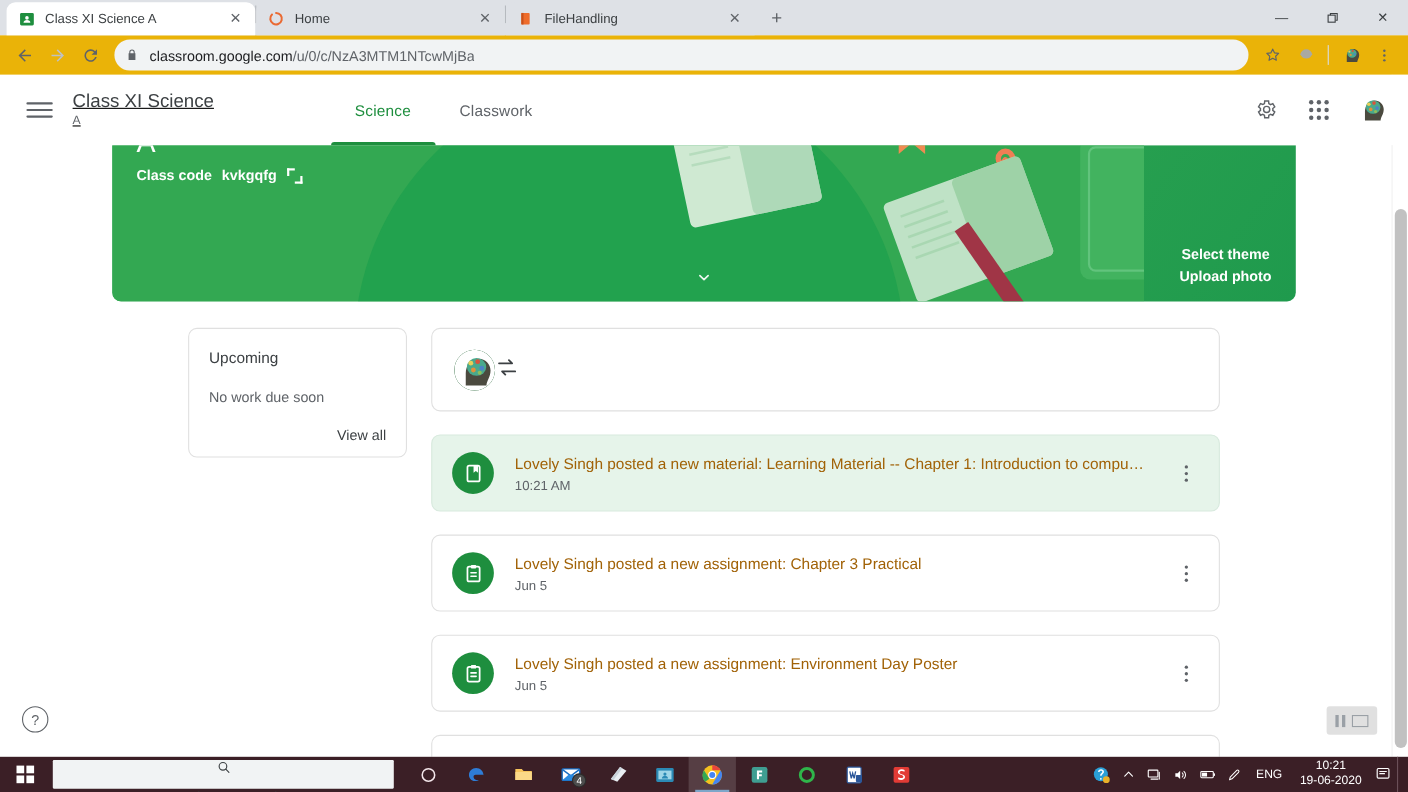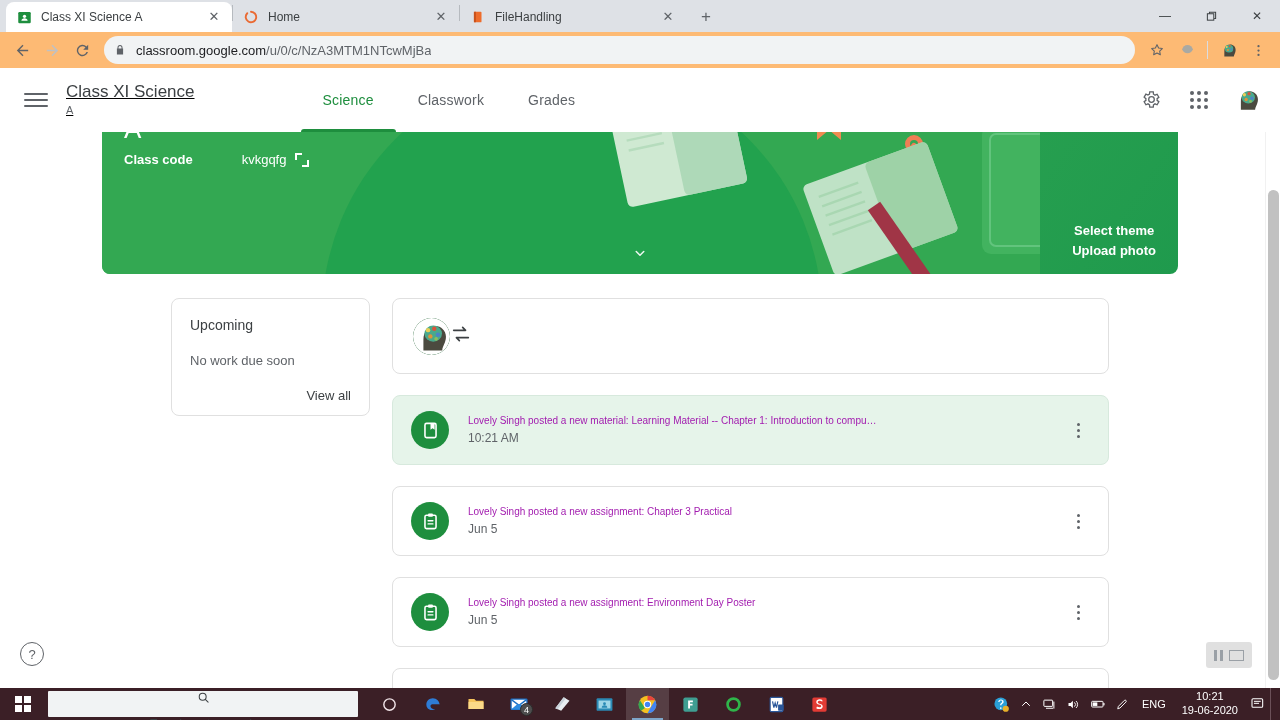--- a/index.html
+++ b/index.html
@@ -47,21 +47,21 @@
   }
   .wincontrols {
     position: absolute; right: 0; top: 0; height: 32px; display: flex;
   }
   .wincontrols div {
     width: 46px; height: 32px; display: flex; align-items: center;
     justify-content: center; color: #3c4043; font-size: 12px;
   }
 
   .toolbar {
-    height: 36px; background: #fdba74; display: flex; align-items: center;
+    height: 36px; background: #eab308; display: flex; align-items: center;
     padding: 0 8px; gap: 2px;
   }
   .tb-btn {
     width: 28px; height: 28px; display: flex; align-items: center;
     justify-content: center; color: #5f6368; border-radius: 50%;
     font-size: 15px; flex: 0 0 28px;
   }
   .tb-btn.disabled { color: #bdc1c6; }
   .omnibox {
     flex: 1; height: 28px; background: #f1f3f4; border-radius: 14px;
@@ -120,21 +120,21 @@
   .banner-art { position: absolute; inset: 0; overflow: hidden; }
   .banner-title {
     position: absolute; left: 22px; top: -2px; font-size: 26px; color: #fff;
     font-weight: 400;
   }
   .classcode {
     position: absolute; left: 22px; top: 36px; display: flex; align-items: center;
     gap: 9px; color: #fff; font-size: 13px;
   }
   .classcode .cc-label { font-weight: bold; }
-  .classcode .cc-value { font-weight: 400; margin-left: 40px; }
+  .classcode .cc-value { font-weight: 700; }
   .expand-ico { width: 14px; height: 14px; position: relative; display: block; }
   .expand-ico::before, .expand-ico::after {
     content: ""; position: absolute; width: 5px; height: 5px;
   }
   .expand-ico::before { left: 0; top: 0; border-left: 2px solid #fff; border-top: 2px solid #fff; }
   .expand-ico::after { right: 0; bottom: 0; border-right: 2px solid #fff; border-bottom: 2px solid #fff; }
   .banner-chev {
     position: absolute; left: 50%; bottom: 8px; transform: translateX(-50%);
     color: #ffffff; opacity: .92;
   }
@@ -167,21 +167,21 @@
   }
   .announce .ann-text { flex: 1; font-size: 14px; color: #5f6368; margin-left: 18px; }
 
   .post {
     min-height: 70px; display: flex; align-items: center; padding: 14px 18px;
     border: 1px solid #e0e0e0; border-radius: 8px; background: #fff;
   }
   .post.highlight { background: #e6f4ea; border-color: #d7e9dd; }
   .post .p-body { flex: 1; margin-left: 19px; min-width: 0; }
   .post .p-title {
-    font-size: 10px; color: #a21caf; white-space: nowrap; overflow: hidden;
+    font-size: 14px; color: #a16207; white-space: nowrap; overflow: hidden;
     text-overflow: ellipsis;
   }
   .post .p-time { font-size: 12px; color: #5f6368; margin-top: 5px; }
   .kebab { width: 24px; display: flex; flex-direction: column; align-items: center; gap: 3px; flex: 0 0 24px; }
   .kebab i { width: 3px; height: 3px; background: #5f6368; border-radius: 50%; display: block; }
 
   .avatar-circle {
     width: 37px; height: 37px; border-radius: 50%; flex: 0 0 37px;
     background: #2f6b3f; overflow: hidden; position: relative;
   }
@@ -387,21 +387,20 @@
           <span></span>
       </div>
       <div class="classtitle">
         <div class="ct-main">Class XI Science</div>
         <div class="ct-sub">A</div>
       </div>
 
       <div class="navtabs">
         <div class="navtab active">Science</div>
         <div class="navtab">Classwork</div>
-        <div class="navtab">Grades</div>
       </div>
 
       <div class="appbar-right">
         <div class="icon-btn">
           <svg width="21" height="21" viewBox="0 0 24 24">
               <path d="M19.4 13a7.6 7.6 0 0 0 0-2l2-1.6-2-3.4-2.4 1a7.4 7.4 0 0 0-1.7-1L15 3.2H11l-.3 2.7a7.4 7.4 0 0 0-1.7 1l-2.4-1-2 3.4L6.6 11a7.6 7.6 0 0 0 0 2l-2 1.6 2 3.4 2.4-1c.5.4 1.1.8 1.7 1l.3 2.7h4l.3-2.7c.6-.2 1.2-.6 1.7-1l2.4 1 2-3.4zM13 15.2A3.2 3.2 0 1 1 13 8.8a3.2 3.2 0 0 1 0 6.4z" fill="none" stroke="#5f6368" stroke-width="1.5" transform="translate(-1,0)"></path>
             </svg>
         </div>
         <div class="icon-btn">
           <div class="appsgrid">

